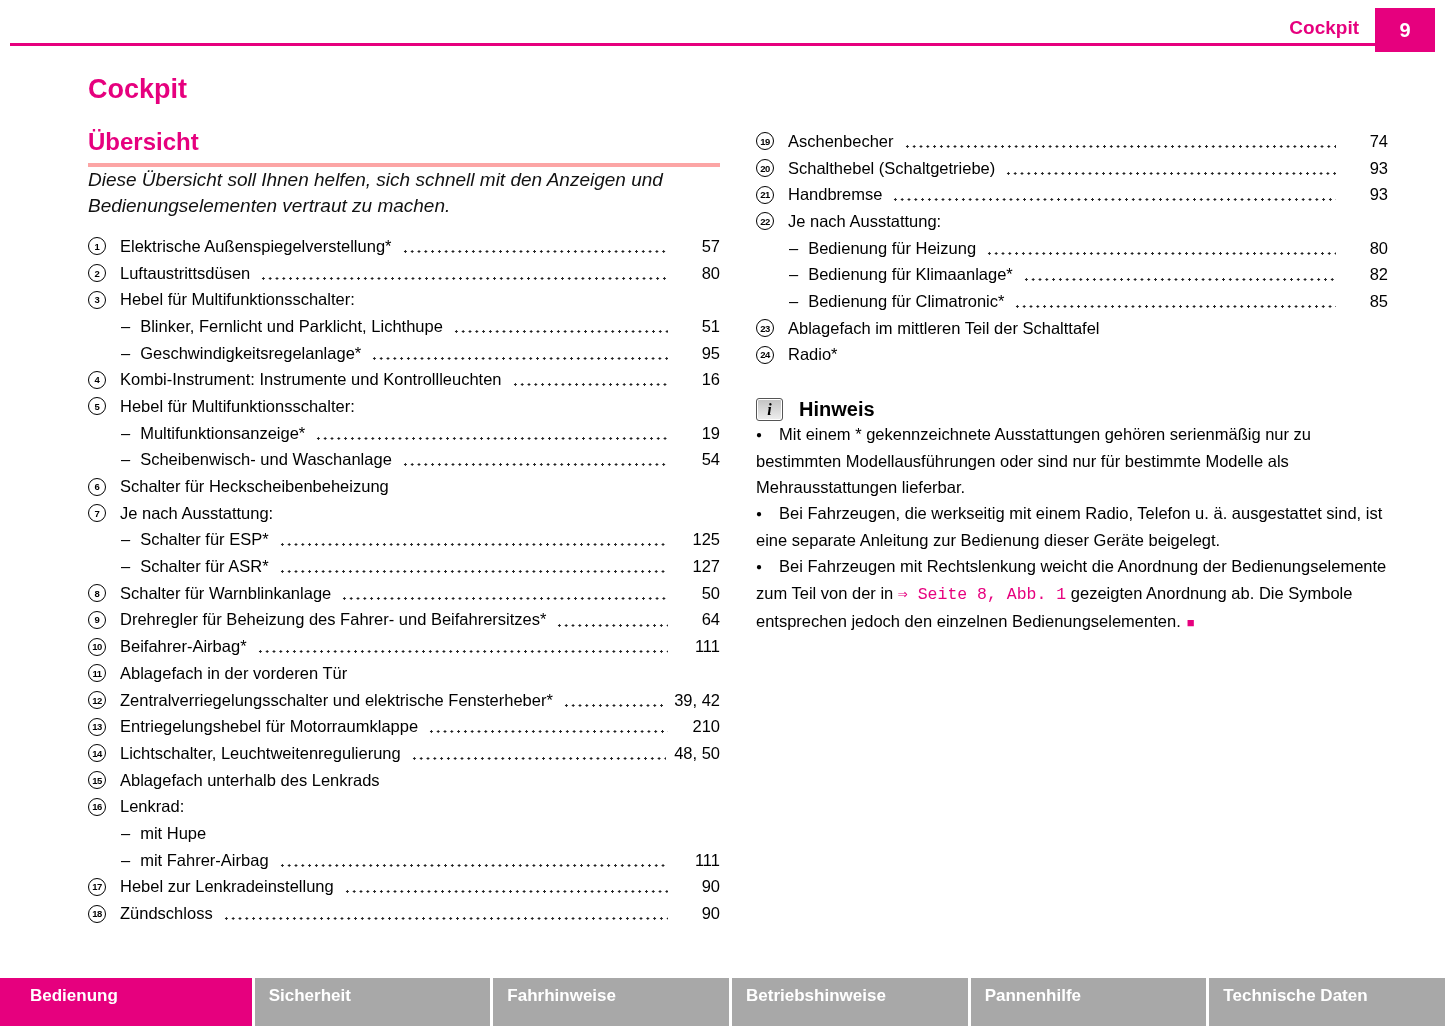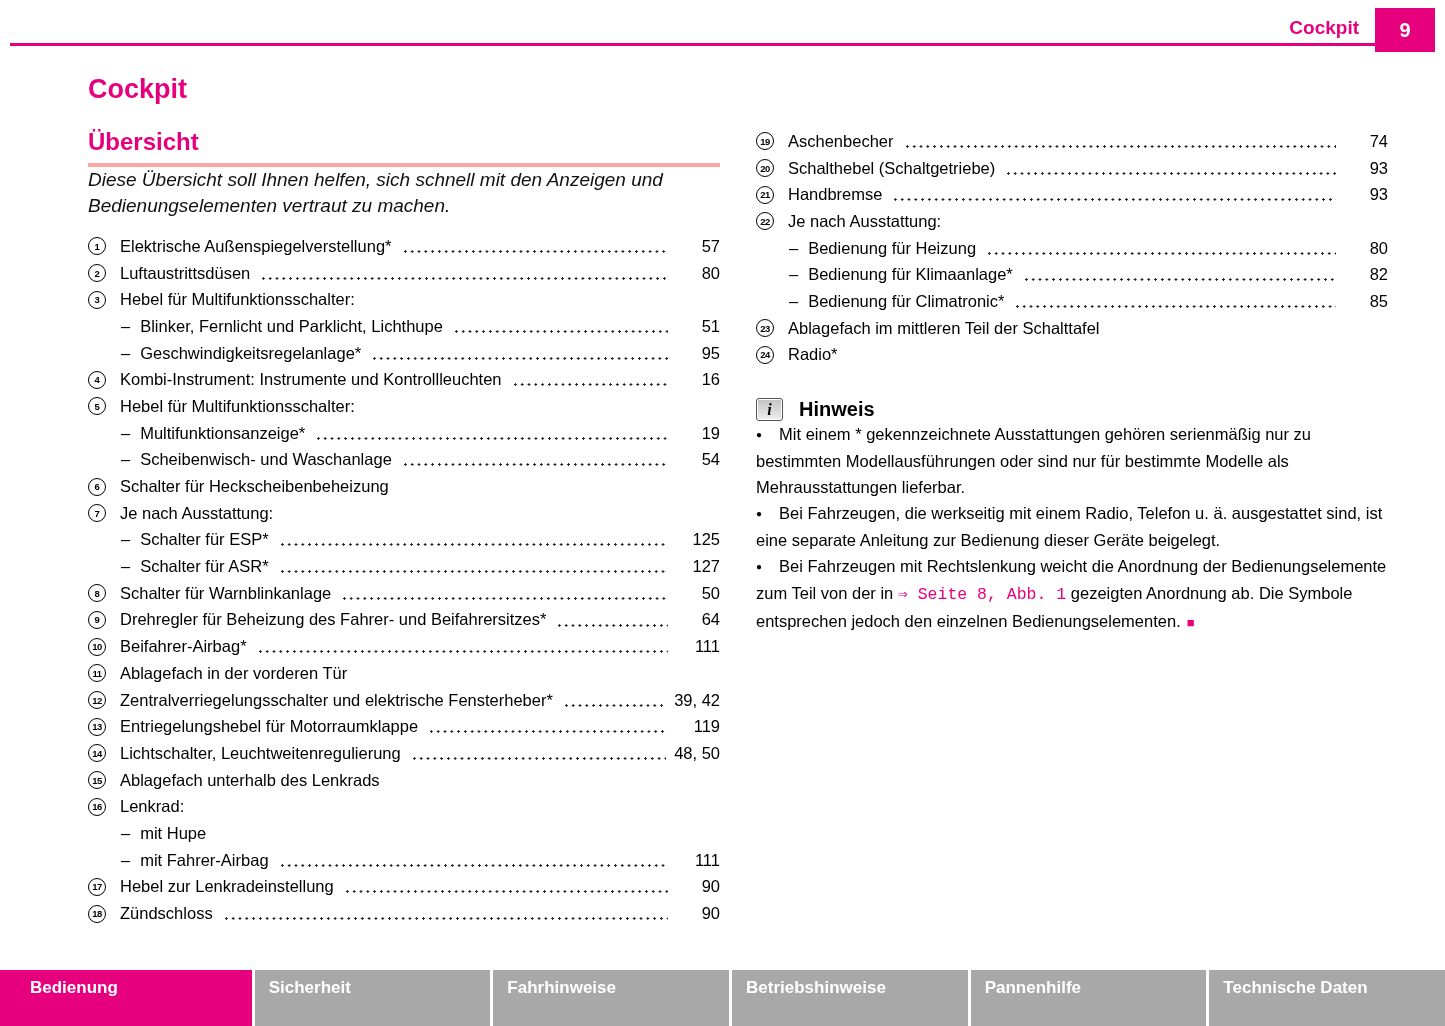--- a/index.html
+++ b/index.html
@@ -47,21 +47,21 @@
                display:flex; align-items:center; justify-content:center;
                font-family:"Liberation Serif","DejaVu Serif",serif; font-style:italic; font-weight:bold;
                font-size:16px; color:#000; box-shadow:inset 0 0 0 1px #fff; }
   .note-title { font-size:20px; font-weight:bold; }
   .note-bullet { font-size:16.5px; line-height:26px; }
   .bullet-dot { font-size:10px; margin-right:17px; vertical-align:2px; }
   .ref-link { color:#e6007e; cursor:pointer;font-family:Liberation Mono, monospace; }
   .end-square { color:#e6007e; margin-left:6px; font-size:13px; }
 
   
-  .footer { flex:0 0 auto; height:56px; display:flex; gap:3px; background:#fff; }
+  .footer { flex:0 0 auto; height:48px; display:flex; gap:3px; background:#fff; }
   .tab { flex:1 1 0; background:#a8a8a8; color:#fff; font-size:17px; font-weight:bold;
          padding:8px 0 0 14px; cursor:pointer; white-space:nowrap; }
   .tab.active { background:#e6007e; }
   .tab:first-child { padding-left:30px; }
 </style>
 </head>
 <body>
 
 <div class="page">
 
@@ -172,21 +172,21 @@
           <div class="toc-row">
             <span class="num-circle">12</span>
             <span class="toc-label">Zentralverriegelungsschalter und elektrische Fensterheber*</span>
             <span class="leader"></span>
             <span class="pagenum">39, 42</span>
           </div>
           <div class="toc-row">
             <span class="num-circle">13</span>
             <span class="toc-label">Entriegelungshebel für Motorraumklappe</span>
             <span class="leader"></span>
-            <span class="pagenum">119</span>
+            <span class="pagenum">210</span>
           </div>
           <div class="toc-row">
             <span class="num-circle">14</span>
             <span class="toc-label">Lichtschalter, Leuchtweitenregulierung</span>
             <span class="leader"></span>
             <span class="pagenum">48, 50</span>
           </div>
           <div class="toc-row">
             <span class="num-circle">15</span>
             <span class="toc-label">Ablagefach unterhalb des Lenkrads</span>

